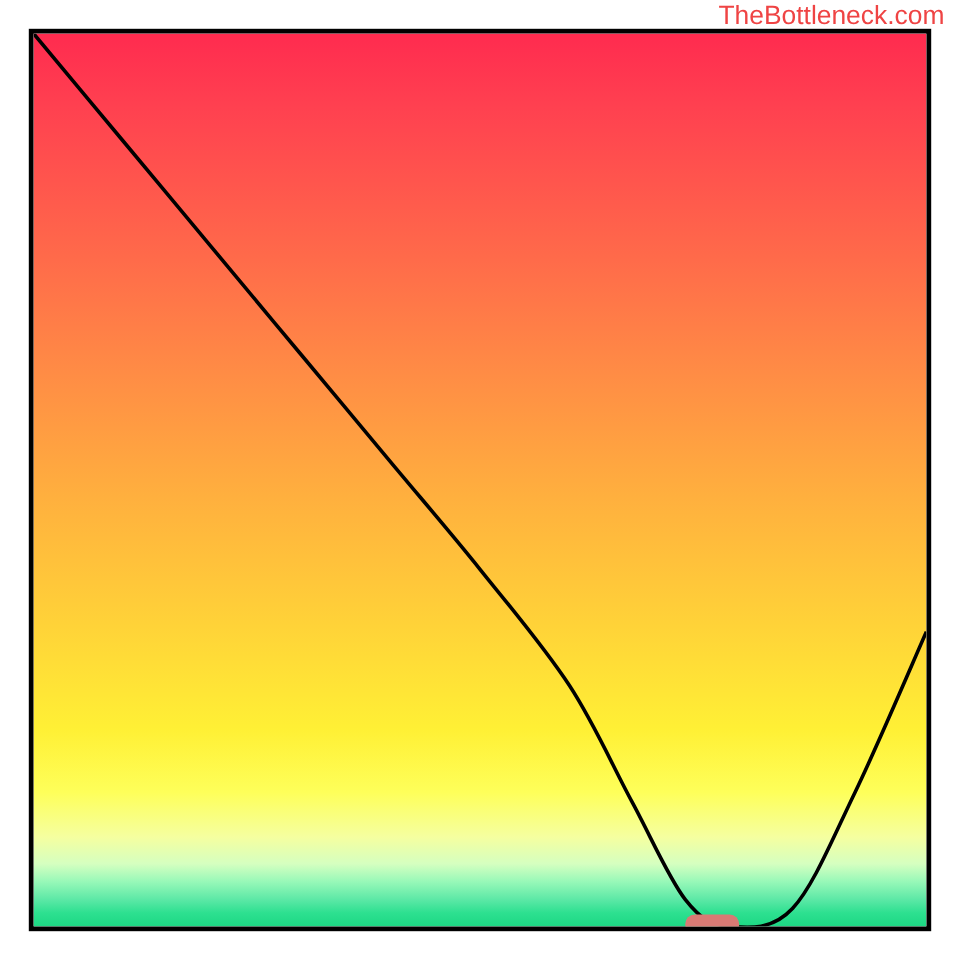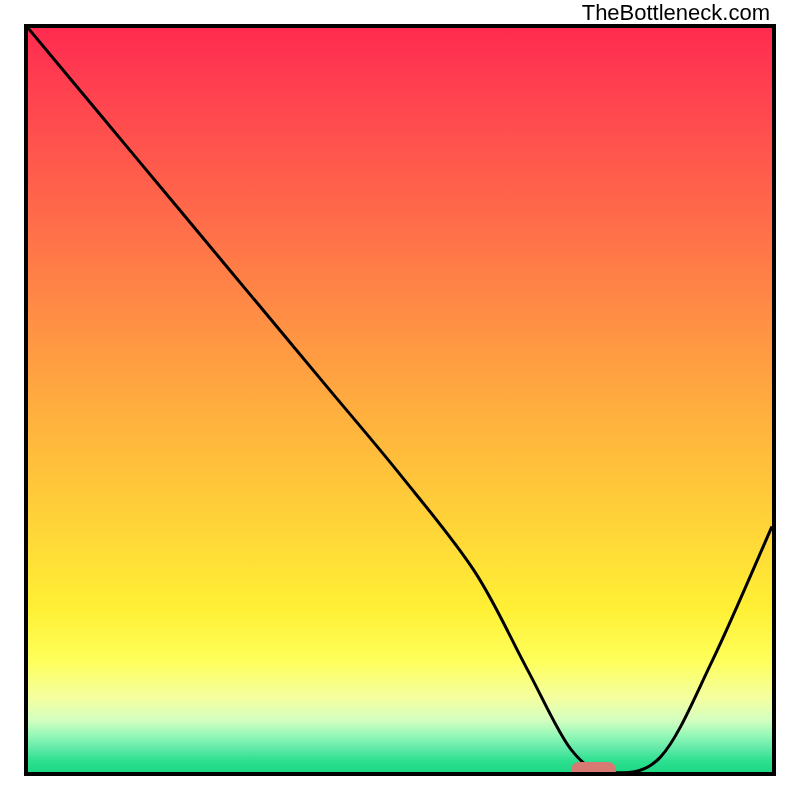--- a/index.html
+++ b/index.html
@@ -7,23 +7,23 @@
     padding: 0;
     width: 800px;
     height: 800px;
     background: #ffffff;
     position: relative;
     font-family: Arial, sans-serif;
   }
   .watermark {
     position: absolute;
     top: 0px;
-    right: 30px;
+    right: 13px;
     font-size: 22px;
-    color: #000000;
+    color: #ef4444;
     font-weight: normal;
     z-index: 10;
   }
   .chart-container {
     position: absolute;
     top: 24px;
     left: 24px;
     width: 752px;
     height: 752px;
     border: 4px solid #000000;

